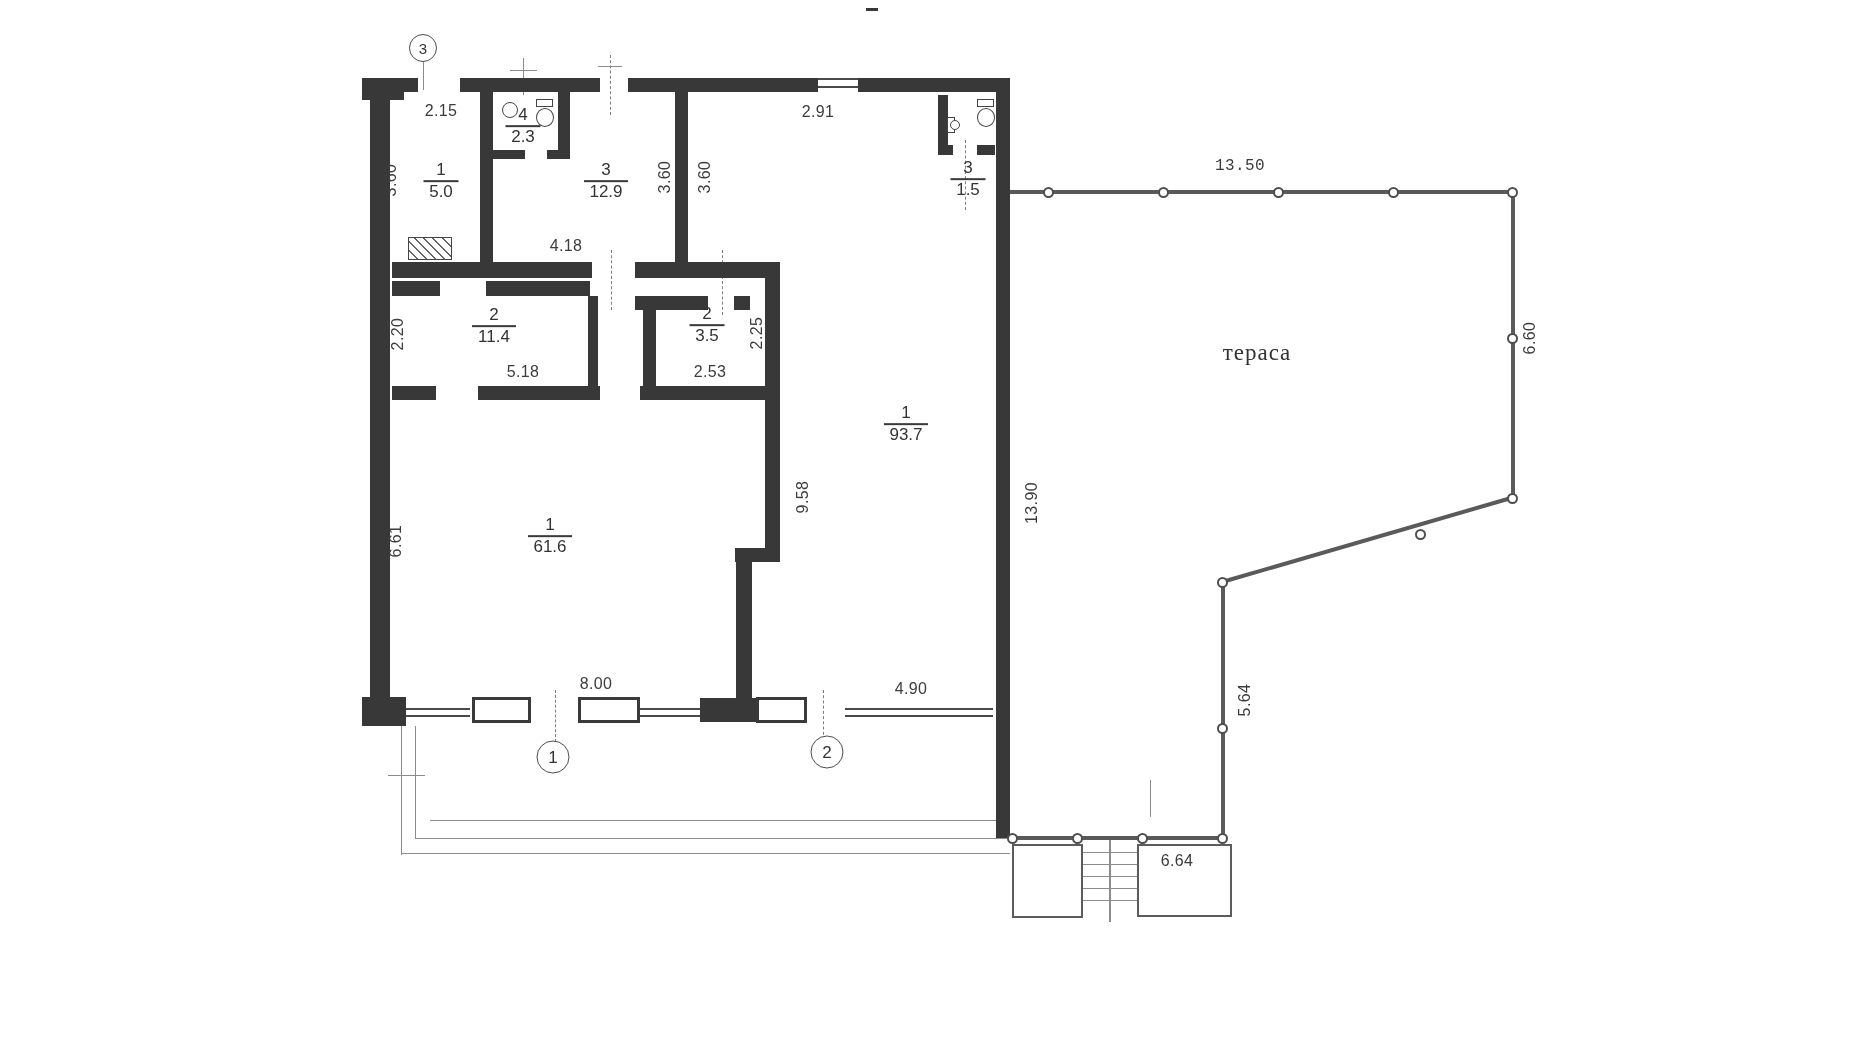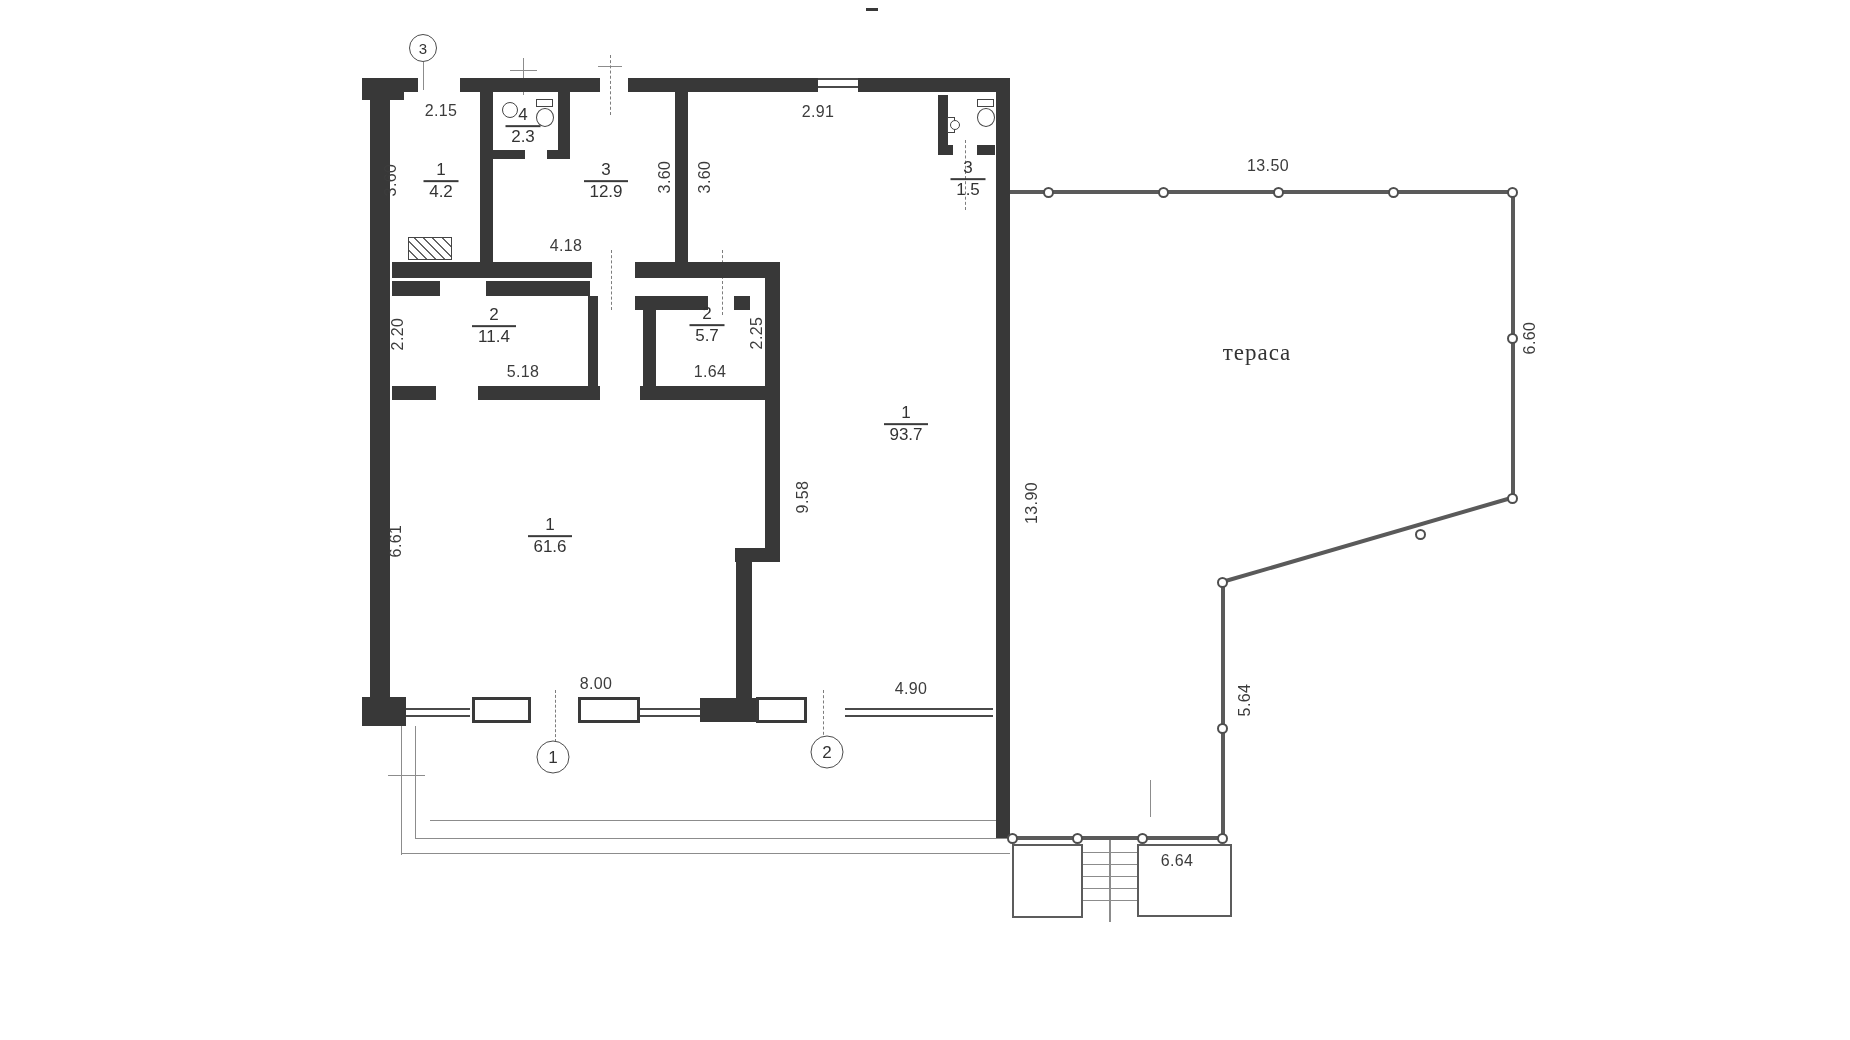--- a/index.html
+++ b/index.html
@@ -123,21 +123,21 @@
     <div class="abs fixborder round" style="left: 536px; top: 108px; width: 18px; height: 19px;"></div>
     <div class="abs fixborder round" style="left: 502px; top: 102px; width: 16px; height: 16px;"></div>
     <div class="abs fixborder" style="left: 977px; top: 99px; width: 17px; height: 8px;"></div>
     <div class="abs fixborder round" style="left: 977px; top: 108px; width: 18px; height: 19px;"></div>
     <div class="abs fixborder" style="left: 947px; top: 117px; width: 8px; height: 16px;"></div>
     <div class="abs fixborder round" style="left: 950px; top: 120px; width: 10px; height: 10px;"></div>
     <div class="abs stove" style="left: 408px; top: 237px; width: 44px; height: 23px;"></div>
     <div class="abs rlabel" style="left: 441px; top: 181px;">
       <span>1</span>
       <span class="bar" style="width: 35px;"></span>
-      <span>4.2</span>
+      <span>5.0</span>
     </div>
     <div class="abs rlabel" style="left: 523px; top: 126px;">
       <span>4</span>
       <span class="bar" style="width: 35px;"></span>
       <span>2.3</span>
     </div>
     <div class="abs rlabel" style="left: 606px; top: 181px;">
       <span>3</span>
       <span class="bar" style="width: 44px;"></span>
       <span>12.9</span>
@@ -148,38 +148,38 @@
       <span>1.5</span>
     </div>
     <div class="abs rlabel" style="left: 494px; top: 326px;">
       <span>2</span>
       <span class="bar" style="width: 44px;"></span>
       <span>11.4</span>
     </div>
     <div class="abs rlabel" style="left: 707px; top: 325px;">
       <span>2</span>
       <span class="bar" style="width: 35px;"></span>
-      <span>5.7</span>
+      <span>3.5</span>
     </div>
     <div class="abs rlabel" style="left: 550px; top: 536px;">
       <span>1</span>
       <span class="bar" style="width: 44px;"></span>
       <span>61.6</span>
     </div>
     <div class="abs rlabel" style="left: 906px; top: 424px;">
       <span>1</span>
       <span class="bar" style="width: 44px;"></span>
       <span>93.7</span>
     </div>
     <div class="abs dim" style="left: 441px; top: 111px;">2.15</div>
     <div class="abs dim" style="left: 818px; top: 112px;">2.91</div>
-    <div class="abs dim" style="left: 1268px; top: 166px;">13.50</div>
+    <div class="abs dim" style="left: 1240px; top: 166px; font-family: Liberation Mono, monospace;">13.50</div>
     <div class="abs dim" style="left: 566px; top: 246px;">4.18</div>
     <div class="abs dim" style="left: 523px; top: 372px;">5.18</div>
-    <div class="abs dim" style="left: 710px; top: 372px;">1.64</div>
+    <div class="abs dim" style="left: 710px; top: 372px;">2.53</div>
     <div class="abs dim" style="left: 596px; top: 684px;">8.00</div>
     <div class="abs dim" style="left: 911px; top: 689px;">4.90</div>
     <div class="abs dim" style="left: 1177px; top: 861px;">6.64</div>
     <div class="abs dim rot" style="left: 391px; top: 180px;">3.60</div>
     <div class="abs dim rot" style="left: 665px; top: 177px;">3.60</div>
     <div class="abs dim rot" style="left: 705px; top: 177px;">3.60</div>
     <div class="abs dim rot" style="left: 398px; top: 334px;">2.20</div>
     <div class="abs dim rot" style="left: 757px; top: 333px;">2.25</div>
     <div class="abs dim rot" style="left: 396px; top: 541px;">6.61</div>
     <div class="abs dim rot" style="left: 803px; top: 497px;">9.58</div>

